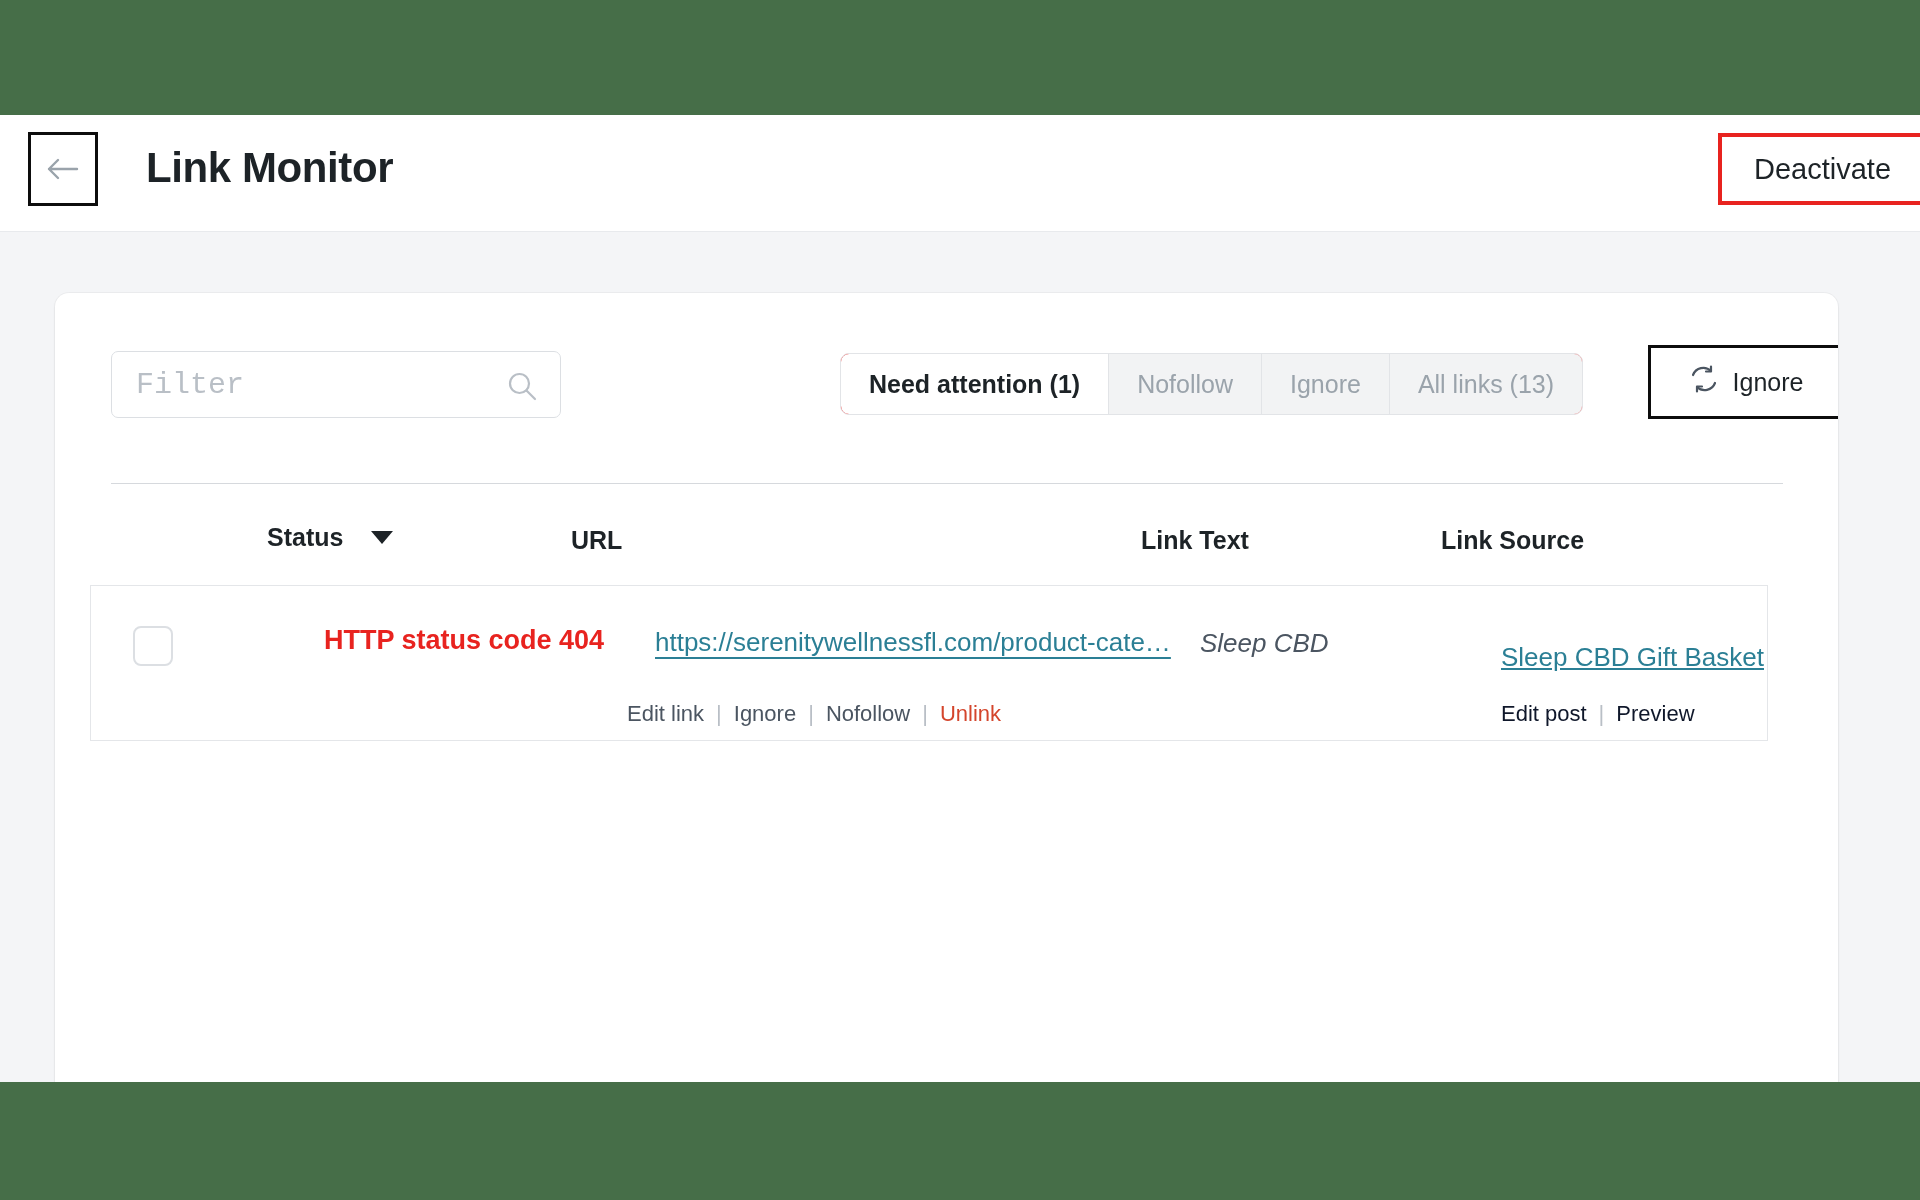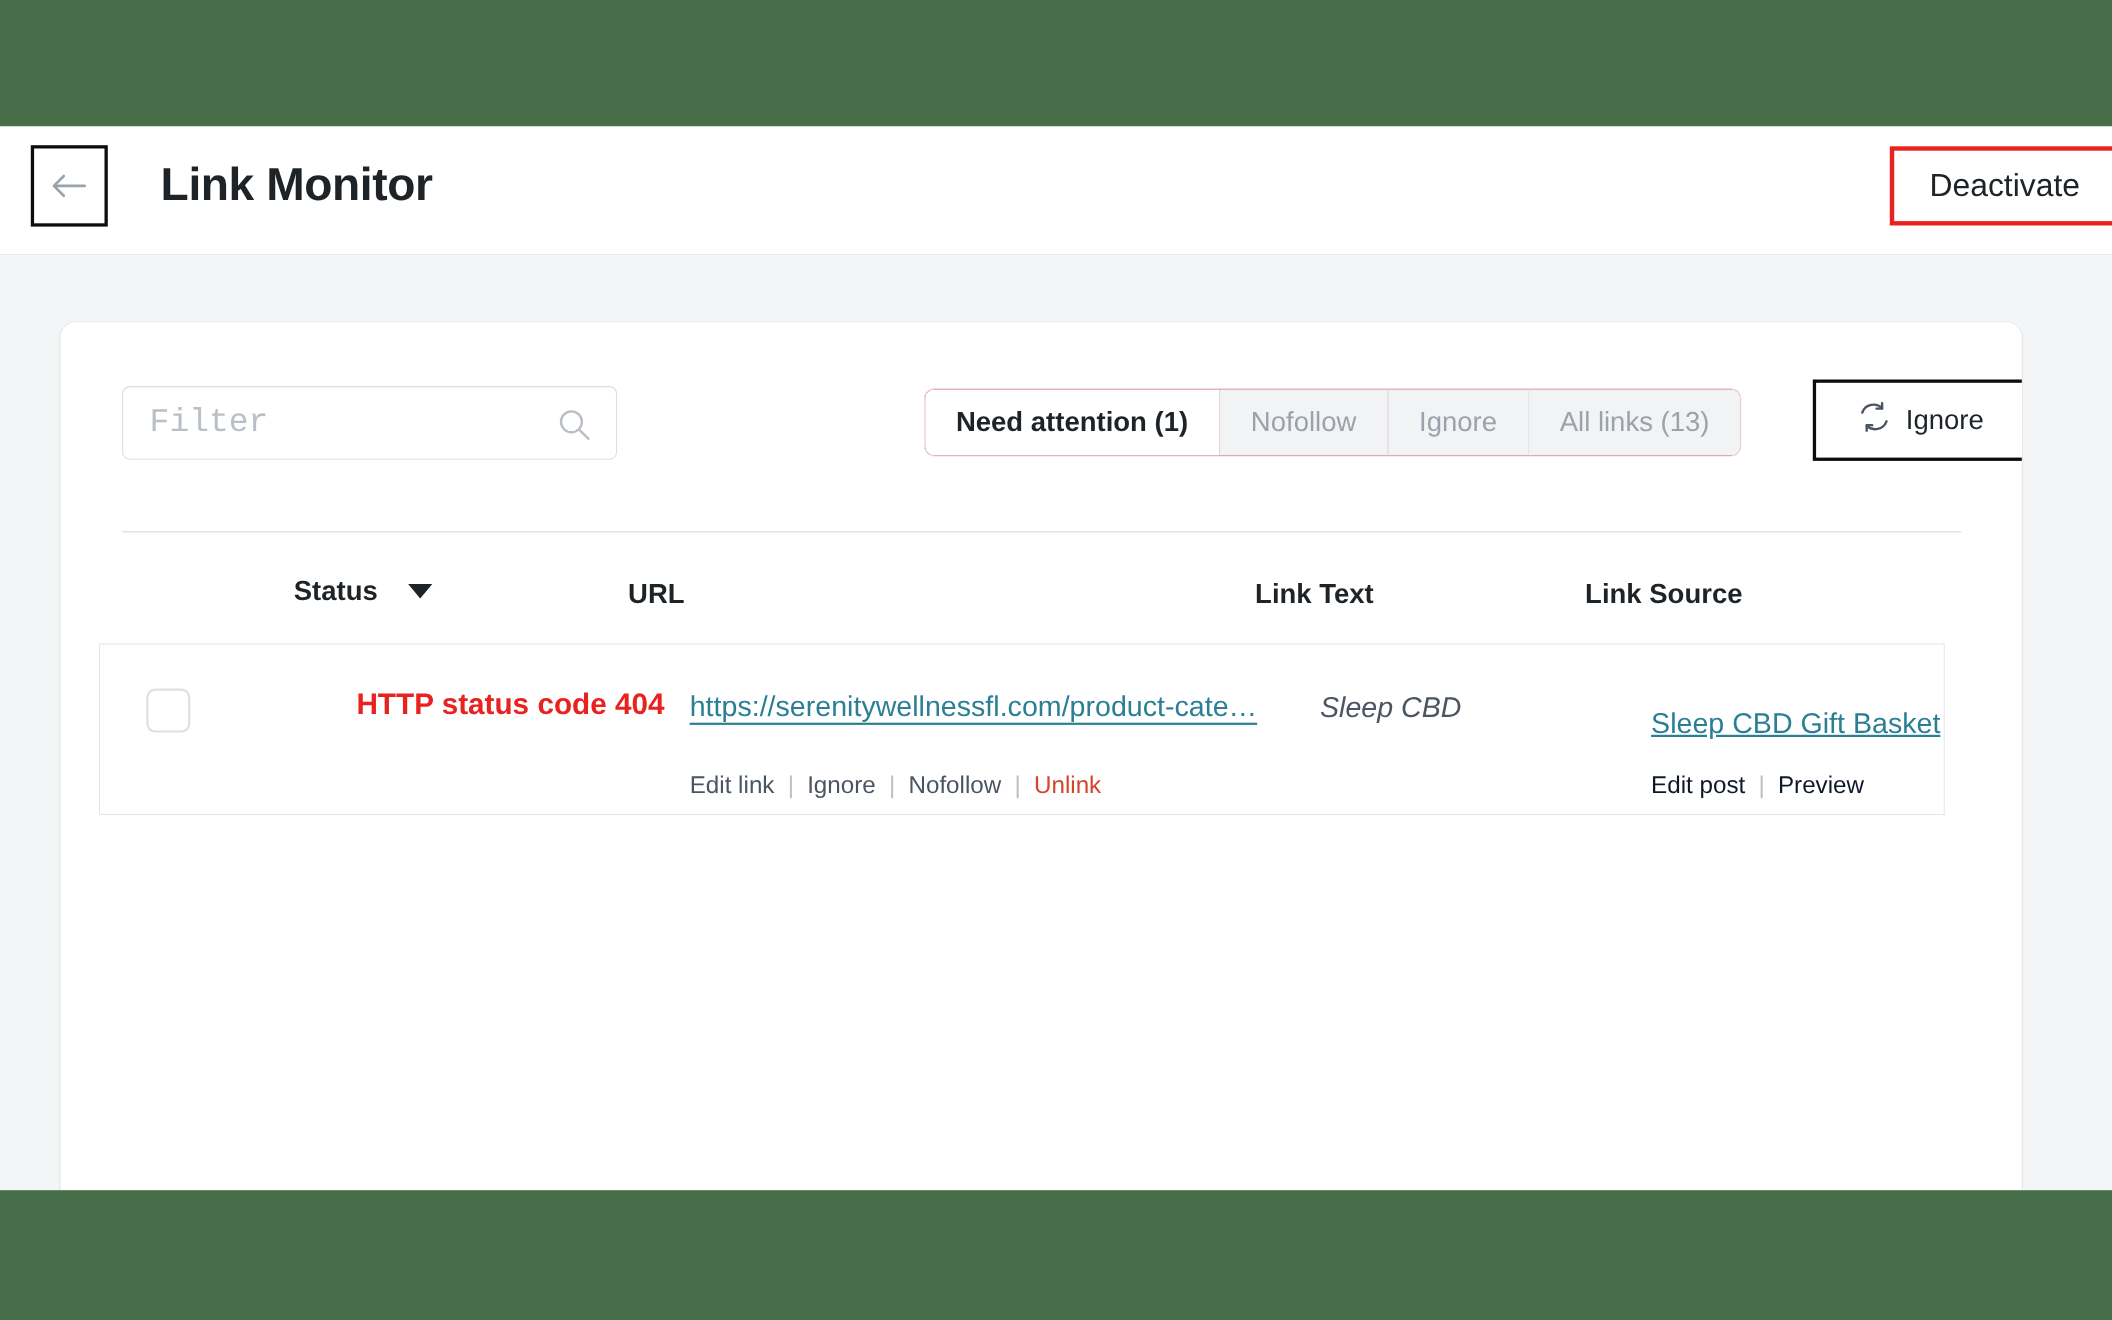--- a/index.html
+++ b/index.html
@@ -175,21 +175,21 @@
     border-radius: 8px;
     background: #ffffff;
     cursor: pointer;
   }
   .cell-status {
     position: absolute; left: 233px; top: 39px;
     font-size: 27px; font-weight: 700; color: #e8231f;
     white-space: nowrap;
   }
   .cell-url {
-    position: absolute; left: 536px; top: 41px;
+    position: absolute; left: 564px; top: 41px;
     font-size: 26px; color: #2b7f95;
     text-decoration: underline;
     text-underline-offset: 6px;
     white-space: nowrap;
     cursor: pointer;
   }
   .cell-linktext {
     position: absolute; left: 1109px; top: 42px;
     font-size: 26px; color: #4b5561;
     white-space: nowrap;

